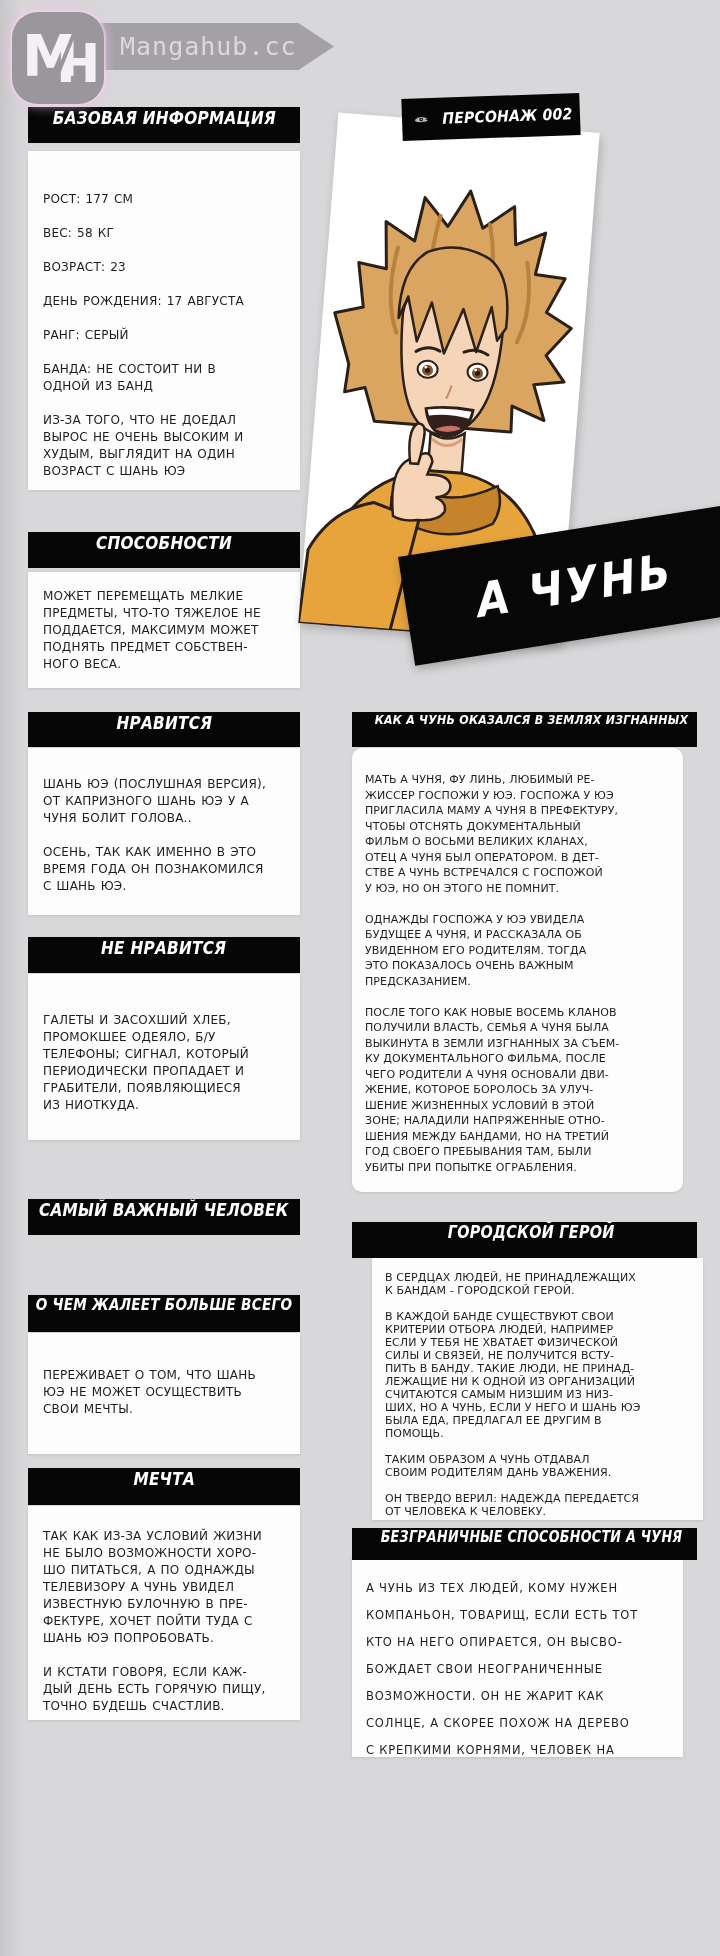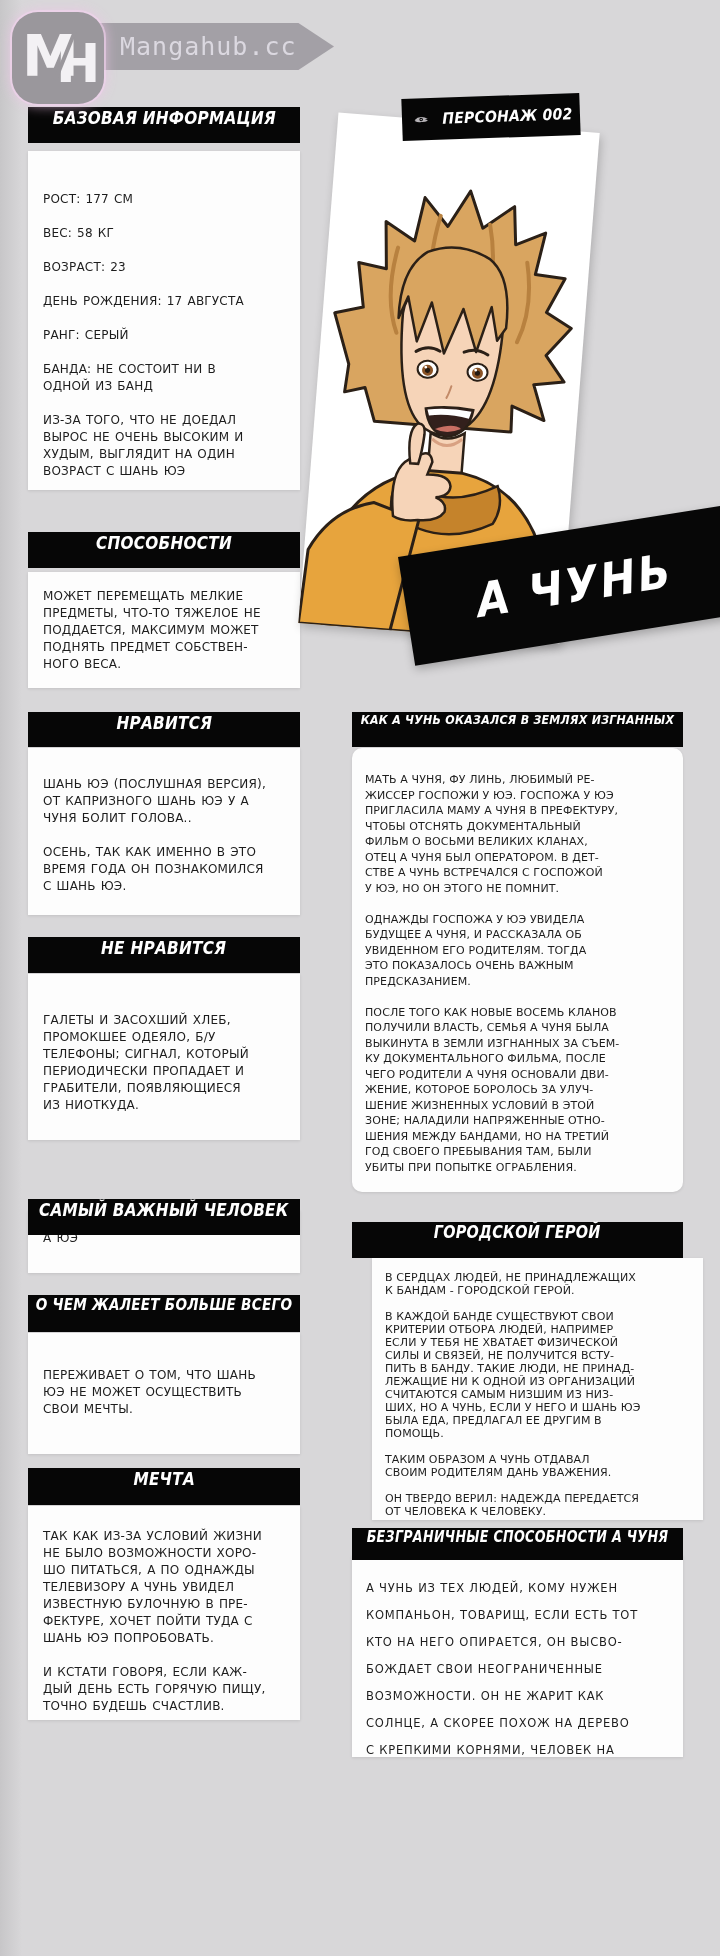--- a/index.html
+++ b/index.html
@@ -22,21 +22,21 @@
         box-shadow:0 0 12px rgba(240,195,232,.8);}
   .logo-banner span{font-family:"DejaVu Sans Mono",monospace;font-size:25px;color:#dbd8e0;letter-spacing:1px;}
   
   .hdr{position:absolute;background:#060606;color:#fff;display:flex;align-items:flex-start;justify-content:center;
        z-index:2;}
   .hdr>span{display:inline-block;transform:scaleX(.85);white-space:nowrap;
        font-weight:bold;font-style:italic;letter-spacing:.3px;}
   .box{position:absolute;background:#fdfdfd;color:#1d1d1d;white-space:pre-line;box-sizing:border-box;
        overflow:hidden;box-shadow:0 1px 3px rgba(0,0,0,.10);}
   .lx{left:28px;width:272px;}
-  .rx{left:352px;width:331px;}
+  .rx{left:352px;width:331px;padding-left:14px;}
   .hdr-l{font-size:18px;}
   .body-l{font-size:12px;line-height:17px;letter-spacing:.2px;word-spacing:1px;}
   .body-r{font-size:11px;line-height:15.5px;letter-spacing:.1px;border-radius:10px;}
   
   .card{position:absolute;left:318px;top:122px;width:262px;height:512px;background:#fff;
         transform:rotate(4.5deg);box-shadow:2px 4px 10px rgba(0,0,0,.20);overflow:hidden;z-index:1;}
   .p002{position:absolute;left:402px;top:96px;width:178px;height:42px;background:#060606;z-index:4;
         transform:rotate(-2deg);display:flex;align-items:center;gap:7px;padding-left:12px;box-sizing:border-box;}
   .p002 .lbl{color:#fff;font-weight:bold;font-style:italic;font-size:15.5px;letter-spacing:.3px;
         display:inline-block;transform:scaleX(.9);white-space:nowrap;}
@@ -160,21 +160,20 @@
   <div class="box lx body-l" style="top:974px;height:166px;padding:38px 4px 0 15px;">ГАЛЕТЫ И ЗАСОХШИЙ ХЛЕБ,
 ПРОМОКШЕЕ ОДЕЯЛО, Б/У
 ТЕЛЕФОНЫ; СИГНАЛ, КОТОРЫЙ
 ПЕРИОДИЧЕСКИ ПРОПАДАЕТ И
 ГРАБИТЕЛИ, ПОЯВЛЯЮЩИЕСЯ
 ИЗ НИОТКУДА.</div>
 
   <div class="hdr lx hdr-l" style="top:1173px;height:36px;margin-top:26px;">
     <span>САМЫЙ ВАЖНЫЙ ЧЕЛОВЕК</span>
     </div>
-  <div class="box lx body-l" style="top:1210px;height:63px;padding:20px 4px 0 15px;">А ЮЭ</div>
 
   <div class="hdr lx hdr-l" style="top:1295px;height:37px;font-size:16px;">
     <span>О ЧЕМ ЖАЛЕЕТ БОЛЬШЕ ВСЕГО</span>
     </div>
   <div class="box lx body-l" style="top:1333px;height:121px;padding:34px 4px 0 15px;">ПЕРЕЖИВАЕТ О ТОМ, ЧТО ШАНЬ
 ЮЭ НЕ МОЖЕТ ОСУЩЕСТВИТЬ
 СВОИ МЕЧТЫ.</div>
 
   <div class="hdr lx hdr-l" style="top:1468px;height:37px;">
     <span>МЕЧТА</span>

